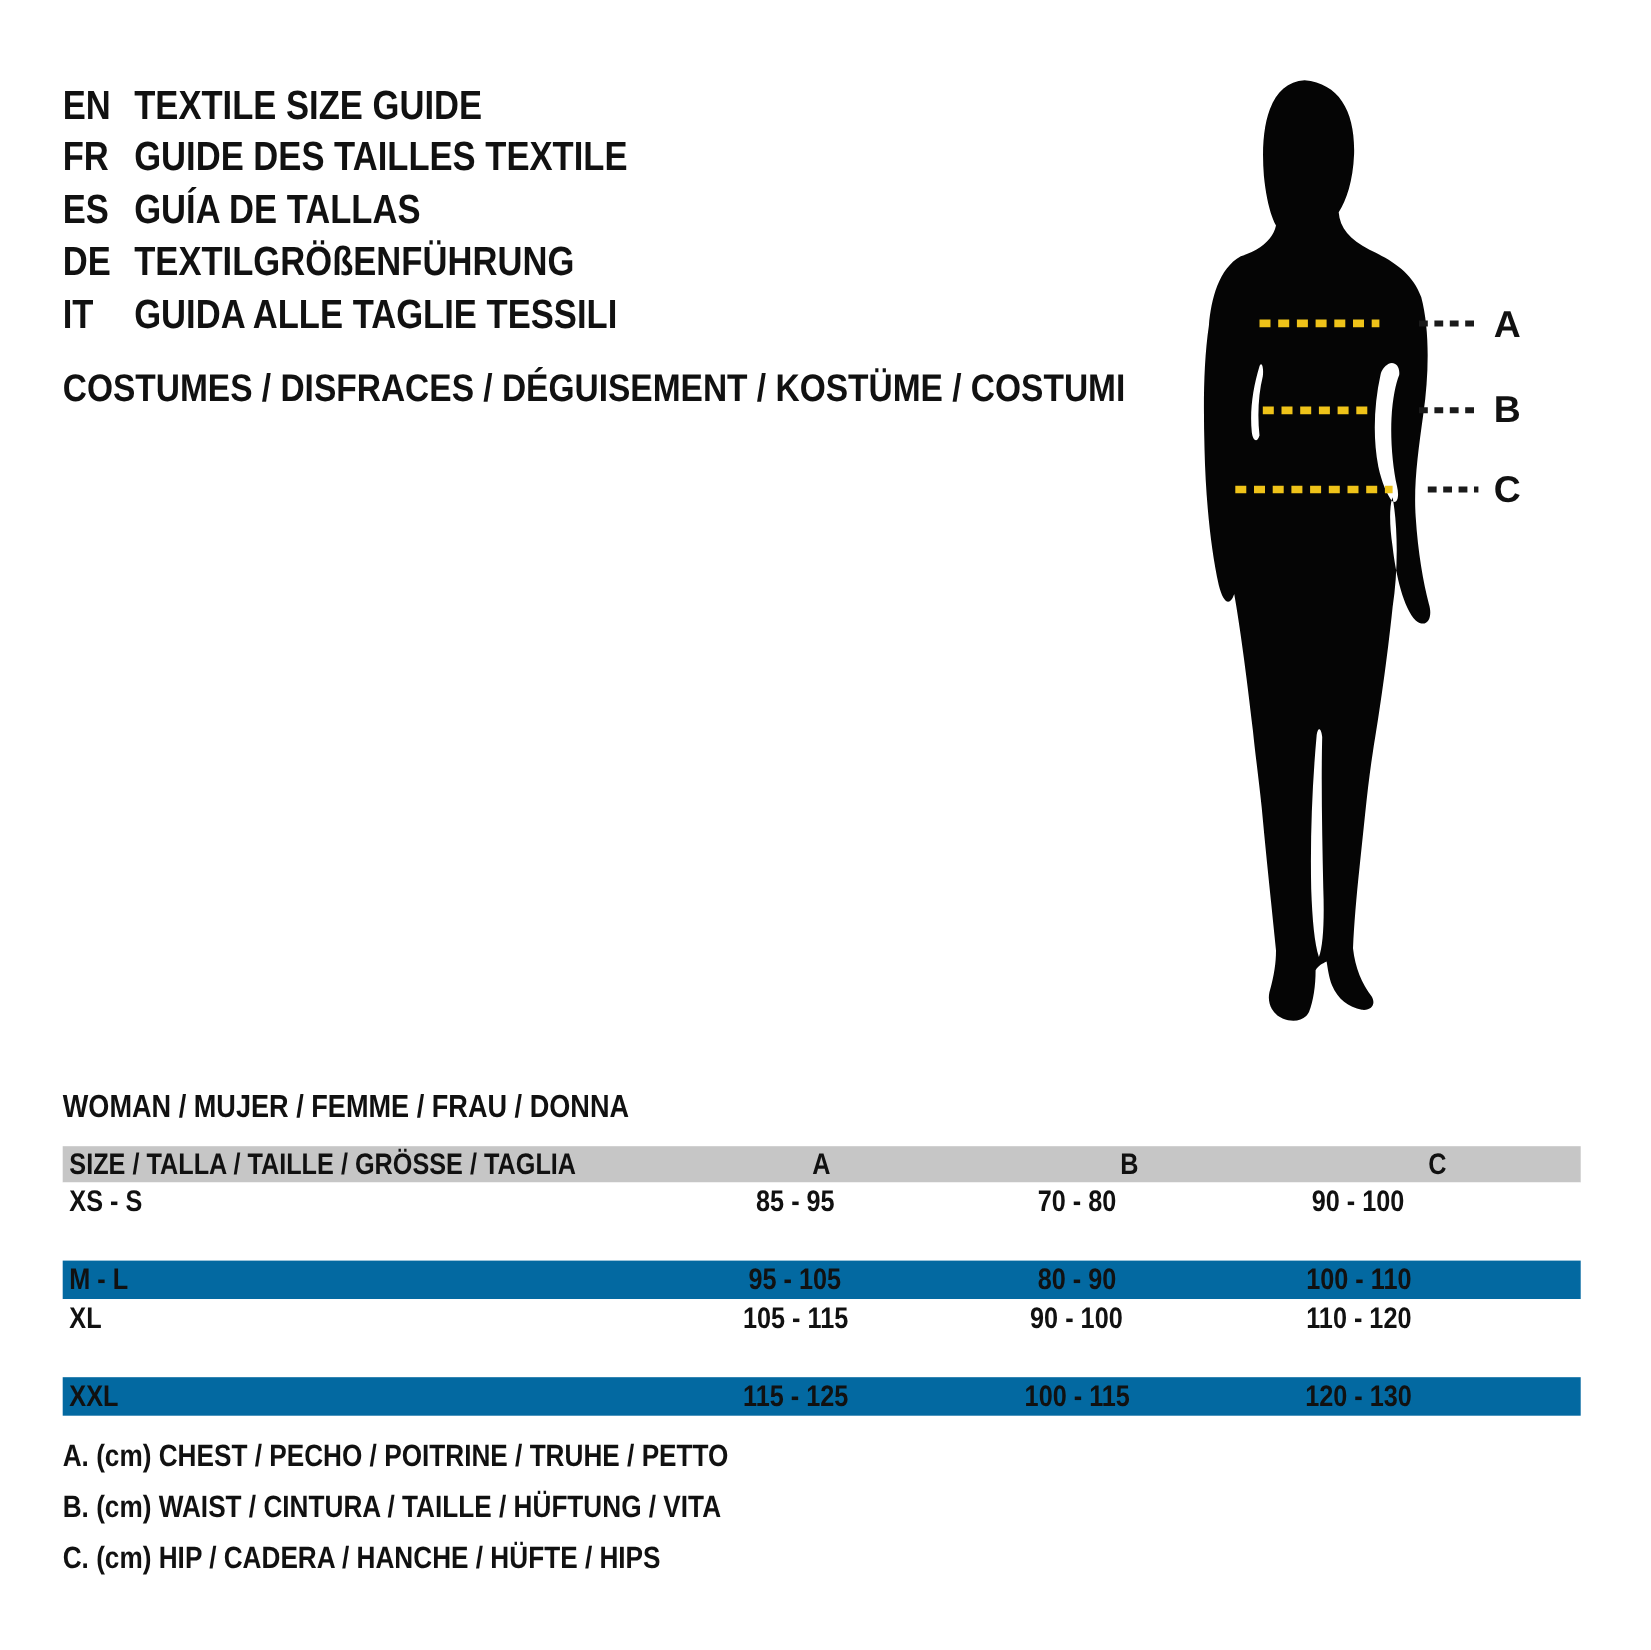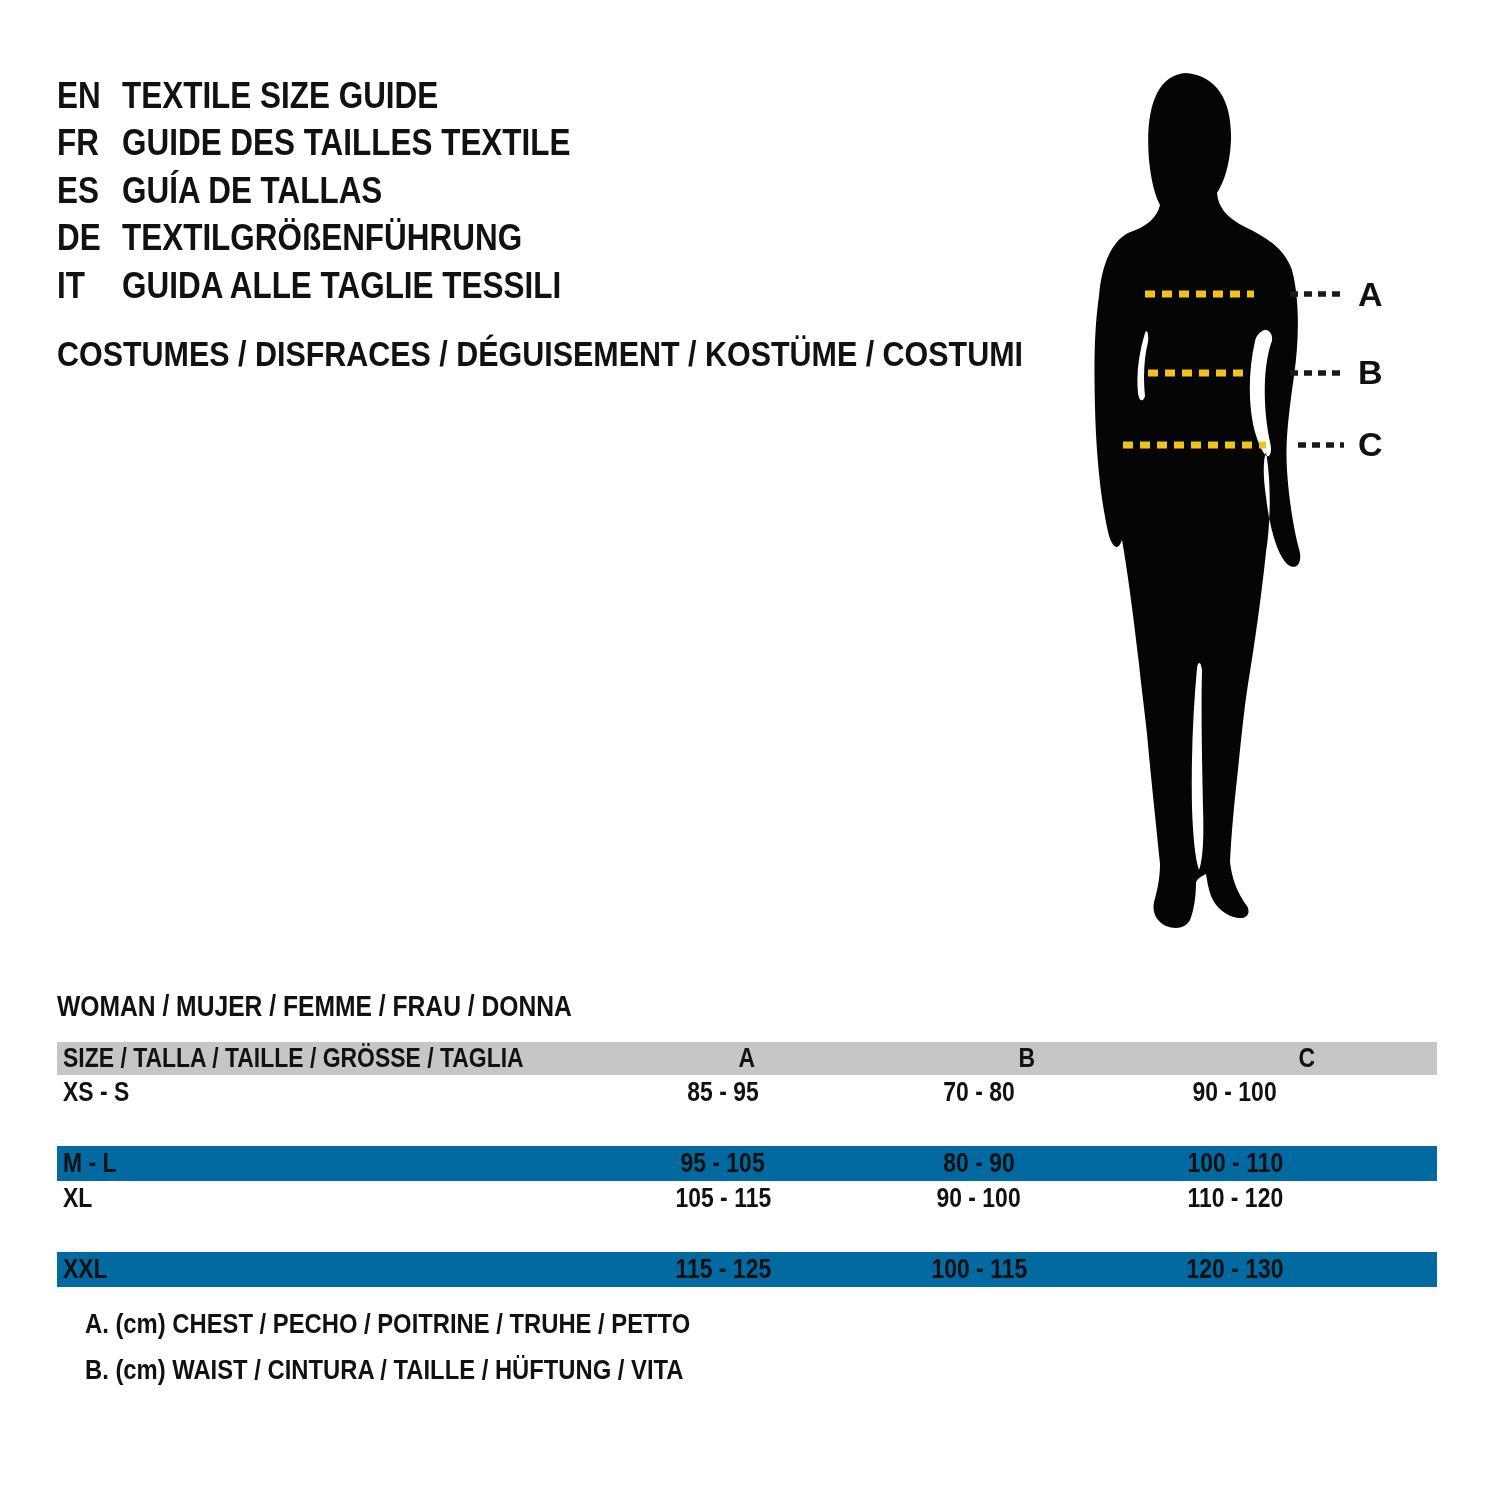--- a/index.html
+++ b/index.html
@@ -32,21 +32,21 @@
   .size-table{left:57px;top:1042px;width:1380px;font-size:27px;font-weight:700;}
   .t-row{display:grid;grid-template-columns:538px 256px 256px 256px 74px;align-items:center;}
   .t-row.header{background:#c6c6c6;height:33px;gap:24px;}
   .t-row.r0{background:#ffffff;height:35px;}
   .t-row.r1{background:#0369a1;height:35px;margin-top:36px;}
   .cell-size{text-align:left;padding-left:6px;}
   .cell-val{text-align:center;}
 
   
   .notes{left:57px;top:1301px;}
-  .note-row{height:46px;display:flex;align-items:center;font-size:28px;font-weight:700;margin-left:28px;}
+  .note-row{height:46px;display:flex;align-items:center;font-size:28px;font-weight:700;}
 
   svg text{font-family:"Liberation Sans","DejaVu Sans",sans-serif;}
 </style>
 </head>
 <body>
 
 <div class="abs lang-list">
   <div class="lang-row">
     <span class="lang-code"><span class="cx">EN</span></span>
     <span class="cx">TEXTILE SIZE GUIDE</span>
@@ -190,13 +190,16 @@
   </div>
 </div>
 
 <div class="abs notes">
   <div class="note-row">
       <span class="cx">A. (cm) CHEST / PECHO / POITRINE / TRUHE / PETTO</span>
     </div>
   <div class="note-row">
       <span class="cx">B. (cm) WAIST / CINTURA / TAILLE / HÜFTUNG / VITA</span>
     </div>
+  <div class="note-row">
+      <span class="cx">C. (cm) HIP / CADERA / HANCHE / HÜFTE / HIPS</span>
+    </div>
 </div>
 
 </body></html>

